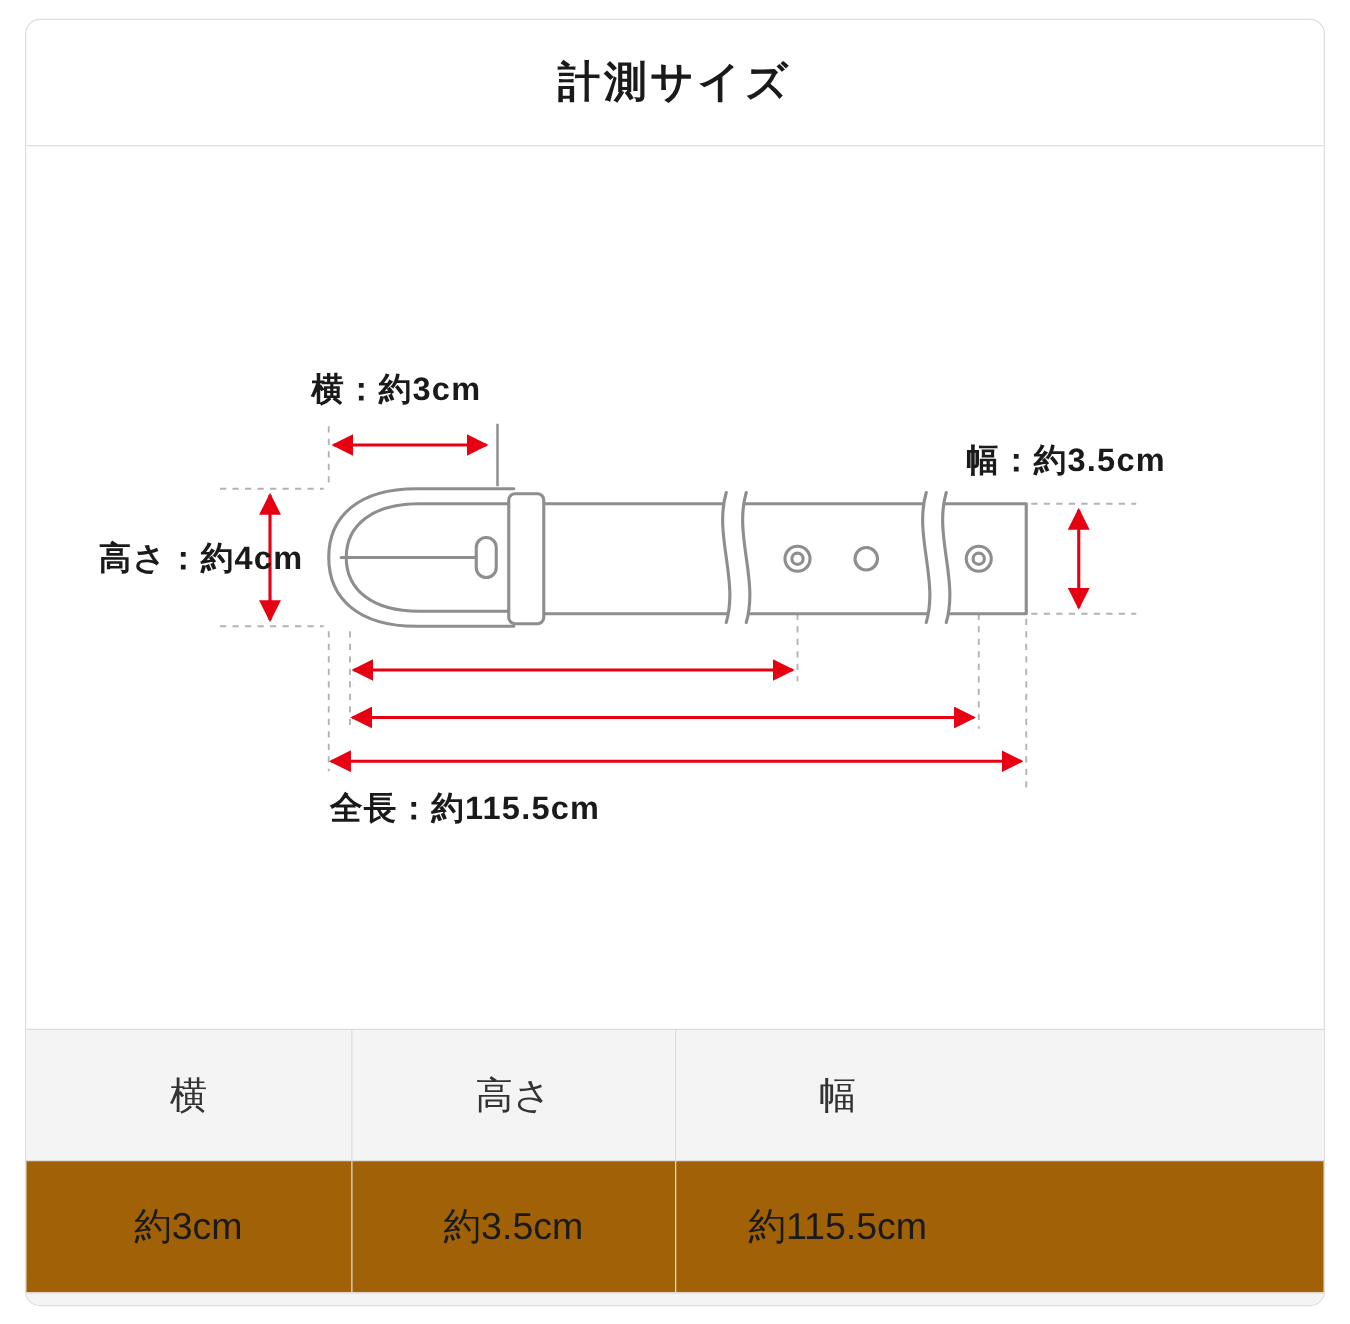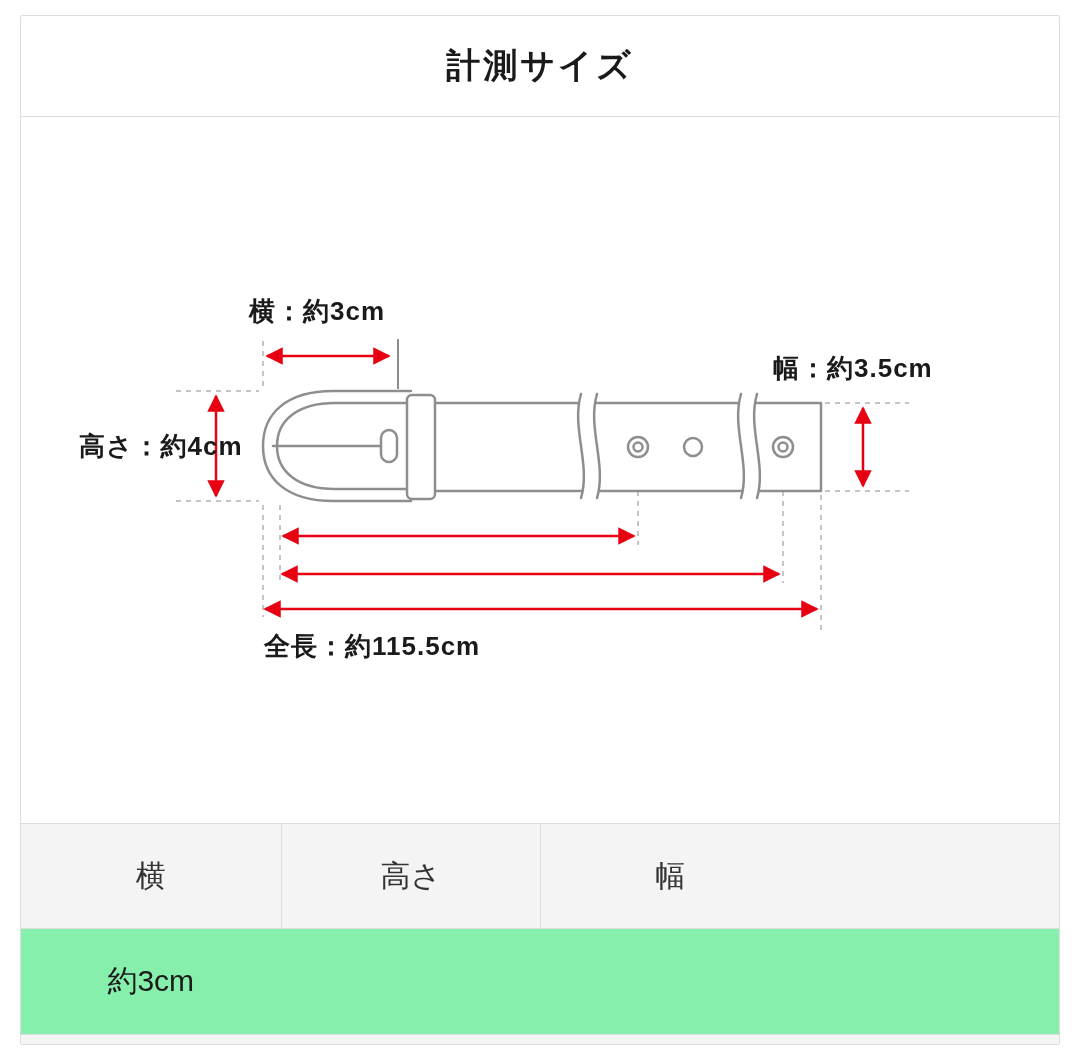--- a/index.html
+++ b/index.html
@@ -1,20 +1,20 @@
 <!DOCTYPE html>
 <html style="--accent-red: #e60012; --line-gray: #8e8e8e; --border: #dddddd; --table-header-bg: #f4f4f4;"><head>
 <meta charset="utf-8">
 <style>
   * { margin:0; padding:0; box-sizing:border-box; }
   html,body { width:1080px; height:1059px; background:#ffffff;
               font-family:"Liberation Sans","DejaVu Sans",sans-serif; }
   .page { position:relative; width:1080px; height:1059px; background:#fff; }
   .card { position:absolute; left:20px; top:15px; width:1040px; height:1030px;
-          border:1px solid var(--border,#dddddd); border-radius:2px; background:#fff; overflow:hidden; }
+          border:1px solid var(--border,#dddddd); border-radius:12px; background:#fff; overflow:hidden; }
   .card-header { height:101px; border-bottom:1px solid var(--border,#dddddd);
                  display:flex; align-items:center; justify-content:center; }
   .card-header h1 { font-size:34px; font-weight:700; color:#1a1a1a; letter-spacing:3px; }
   .diagram { position:relative; height:706px; }
   .diagram svg { display:block; }
 
   
   .g-dash { stroke:#b3b3b3; stroke-width:1.5; stroke-dasharray:5 5; fill:none; }
   .g-solid { stroke:#8e8e8e; stroke-width:2; fill:none; }
   .b-line { stroke:var(--line-gray,#8e8e8e); stroke-width:2.5; fill:#ffffff;
@@ -23,21 +23,21 @@
             stroke-linejoin:round; stroke-linecap:round; }
   .b-mask { fill:#ffffff; stroke:none; }
   .r-line { stroke:var(--accent-red,#e60012); stroke-width:2.5; fill:none; }
   .r-fill { fill:var(--accent-red,#e60012); }
   .d-label { font-size:26px; font-weight:700; fill:#1a1a1a; letter-spacing:1px; }
 
   
   .t-row { display:grid; grid-template-columns:repeat(4,1fr); }
   .t-head { height:105px; background:var(--table-header-bg,#f4f4f4);
             border-top:1px solid var(--border,#dddddd); }
-  .t-body { height:106px; background:#86efac; border-top:1px solid var(--border,#dddddd); }
+  .t-body { height:106px; background:#a16207; border-top:1px solid var(--border,#dddddd); }
   .t-cell { display:flex; align-items:center; justify-content:center;
             font-size:30px; color:#333333; }
   .t-body .t-cell { color:#1a1a1a; }
   .t-cell + .t-cell { border-left:1px solid var(--border,#dddddd); }
   .t-strip { height:11px; background:var(--table-header-bg,#f4f4f4);
              border-top:1px solid var(--border,#dddddd); }
 </style>
 </head>
 <body>
 
@@ -119,18 +119,20 @@
     </div>
 
     <div>
       <div class="t-row t-head">
         <div class="t-cell">横</div>
         <div class="t-cell">高さ</div>
         <div class="t-cell">幅</div>
       </div>
       <div class="t-row t-body">
         <div class="t-cell">約3cm</div>
+        <div class="t-cell">約3.5cm</div>
+        <div class="t-cell">約115.5cm</div>
       </div>
       <div class="t-strip"></div>
     </div>
 
   </div>
 </div>
 
 </body></html>

